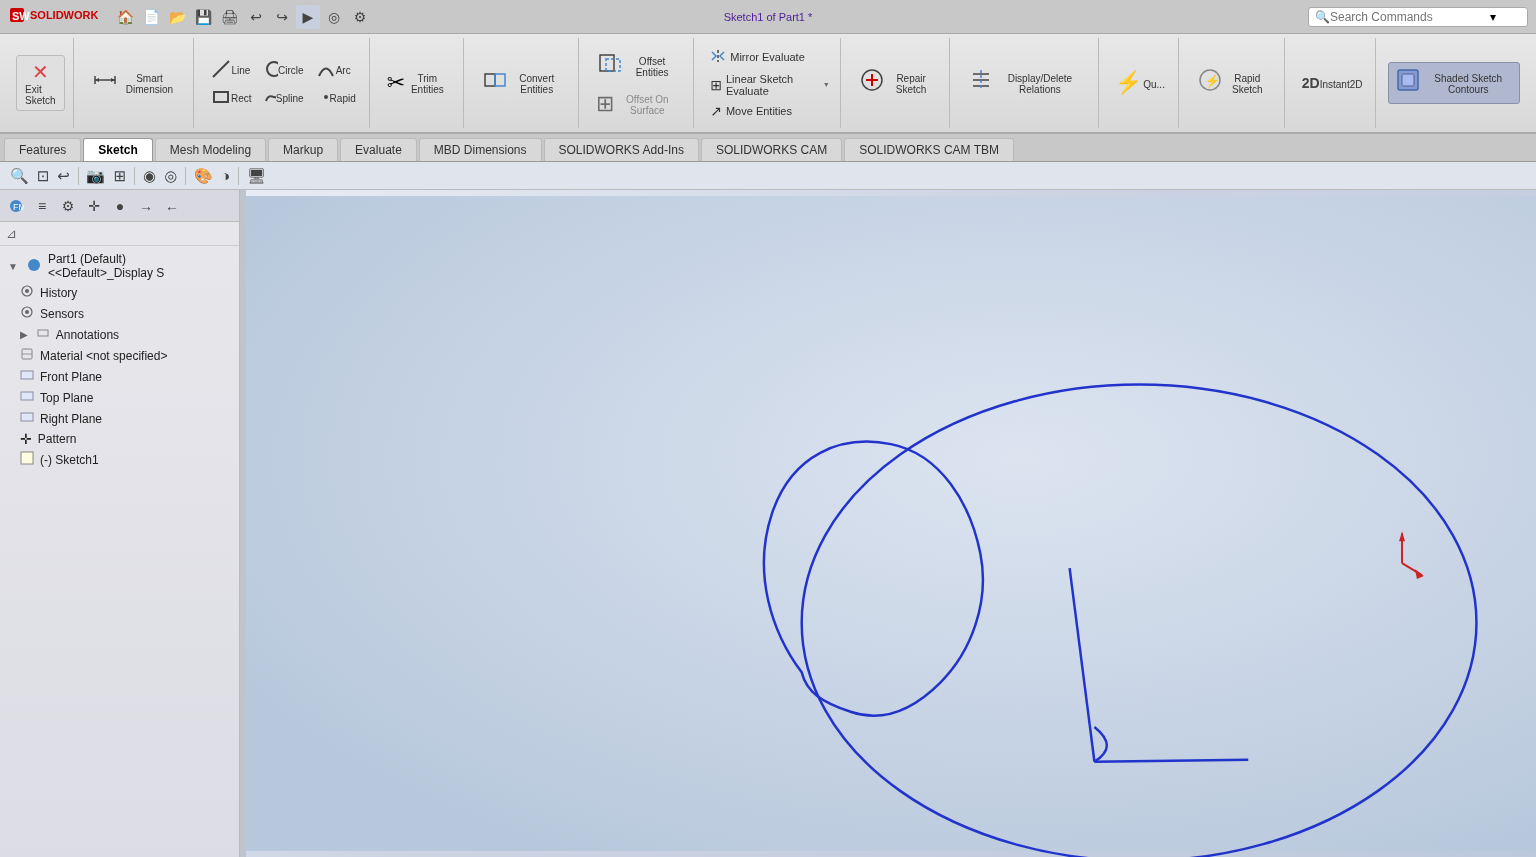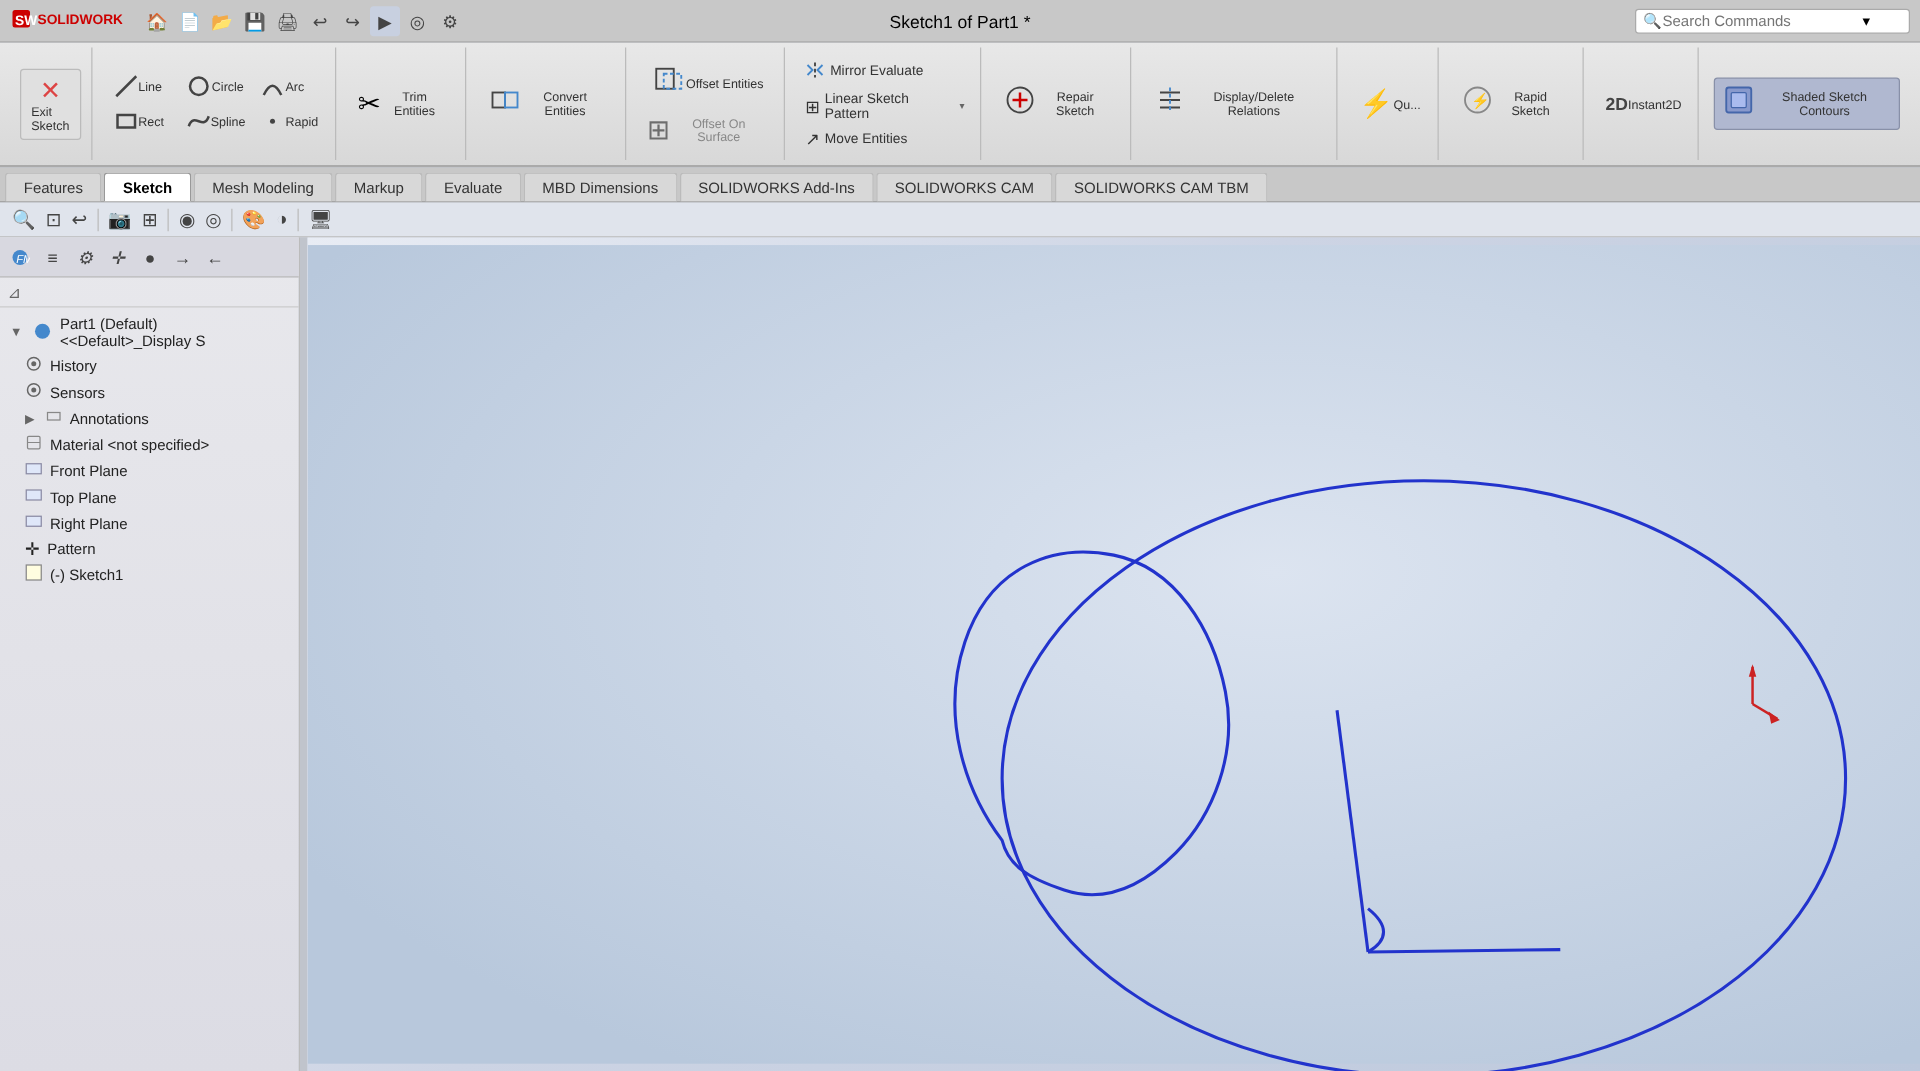--- a/index.html
+++ b/index.html
@@ -15,21 +15,21 @@
       position: relative;
     }
     #titlebar .sw-logo {
       display: flex; align-items: center; padding: 0 8px;
     }
     #titlebar .sw-logo span {
       color: #c00; font-weight: bold; font-size: 13px;
     }
     #titlebar .title-center {
       position: absolute; left: 50%; transform: translateX(-50%);
-      font-size: 14px; color: #000000;
+      font-size: 11px; color: #4c1d95;
     }
     #titlebar .toolbar-icons {
       display: flex; align-items: center; gap: 2px; padding-left: 8px;
     }
     .tb-icon {
       width: 24px; height: 24px; display: flex; align-items: center; justify-content: center;
       cursor: pointer; border-radius: 3px; font-size: 14px; color: #444;
     }
     .search-box {
       position: absolute; right: 8px; display: flex; align-items: center;
@@ -121,21 +121,20 @@
       width: 240px;
       background: linear-gradient(to bottom, #e8e8ec, #dcdce4);
       border-right: 1px solid #bbb;
       display: flex; flex-direction: column;
     }
     #sidebar-icons {
       height: 32px;
       background: #d8d8e0;
       display: flex; align-items: center; padding: 2px 4px; gap: 2px;
       border-bottom: 1px solid #bbb;
-      font-style: italic;
     }
     .si-icon {
       width: 24px; height: 24px; display: flex; align-items: center; justify-content: center;
       cursor: pointer; border-radius: 2px; font-size: 14px; color: #444;
     }
     #sidebar-filter {
       height: 24px; display: flex; align-items: center; padding: 2px 6px;
       border-bottom: 1px solid #ccc;
     }
     .filter-icon { font-size: 13px; color: #666; cursor: pointer; }
@@ -208,20 +207,34 @@
 
 <div id="ribbon">
 
   <div class="ribbon-group">
     <div class="exit-btn">
       <span class="icon">✕</span>
       <span class="label">Exit<br>Sketch</span>
     </div>
   </div>
 
+  <div class="ribbon-group">
+    <div class="ribbon-btn">
+      <span class="icon">
+        <svg width="28" height="28" viewBox="0 0 28 28">
+          <line x1="4" y1="14" x2="24" y2="14" stroke="#444" stroke-width="1.5"></line>
+          <line x1="4" y1="10" x2="4" y2="18" stroke="#444" stroke-width="1.5"></line>
+          <line x1="24" y1="10" x2="24" y2="18" stroke="#444" stroke-width="1.5"></line>
+          <polygon points="8,12 4,14 8,16" fill="#444"></polygon>
+          <polygon points="20,12 24,14 20,16" fill="#444"></polygon>
+        </svg>
+      </span>
+      <span class="label">Smart Dimension</span>
+    </div>
+  </div>
 
   <div class="ribbon-group">
     <div style="display:grid; grid-template-columns: 1fr 1fr 1fr; gap:2px;">
       <div class="ribbon-btn" style="min-width:36px;">
         <svg width="20" height="20">
             <line x1="2" y1="18" x2="18" y2="2" stroke="#444" stroke-width="2"></line>
           </svg>
         <span class="label">Line</span>
       </div>
       <div class="ribbon-btn" style="min-width:36px;">
@@ -299,21 +312,21 @@
           <svg width="16" height="16">
               <line x1="8" y1="2" x2="8" y2="14" stroke="#444" stroke-width="1.5" stroke-dasharray="3,2"></line>
               <path d="M2,4 L6,8 L2,12" stroke="#4488cc" stroke-width="1.5" fill="none"></path>
               <path d="M14,4 L10,8 L14,12" stroke="#4488cc" stroke-width="1.5" fill="none"></path>
             </svg>
         </span>
         <span>Mirror Evaluate</span>
       </div>
       <div class="ribbon-btn-sm">
         <span class="icon-sm">⊞</span>
-        <span>Linear Sketch Pattern</span>
+        <span>Linear Sketch Evaluate</span>
         <span class="drop-arrow">▾</span>
       </div>
       <div class="ribbon-btn-sm">
         <span class="icon-sm">↗</span>
         <span>Move Entities</span>
       </div>
     </div>
   </div>
 
   <div class="ribbon-group">

